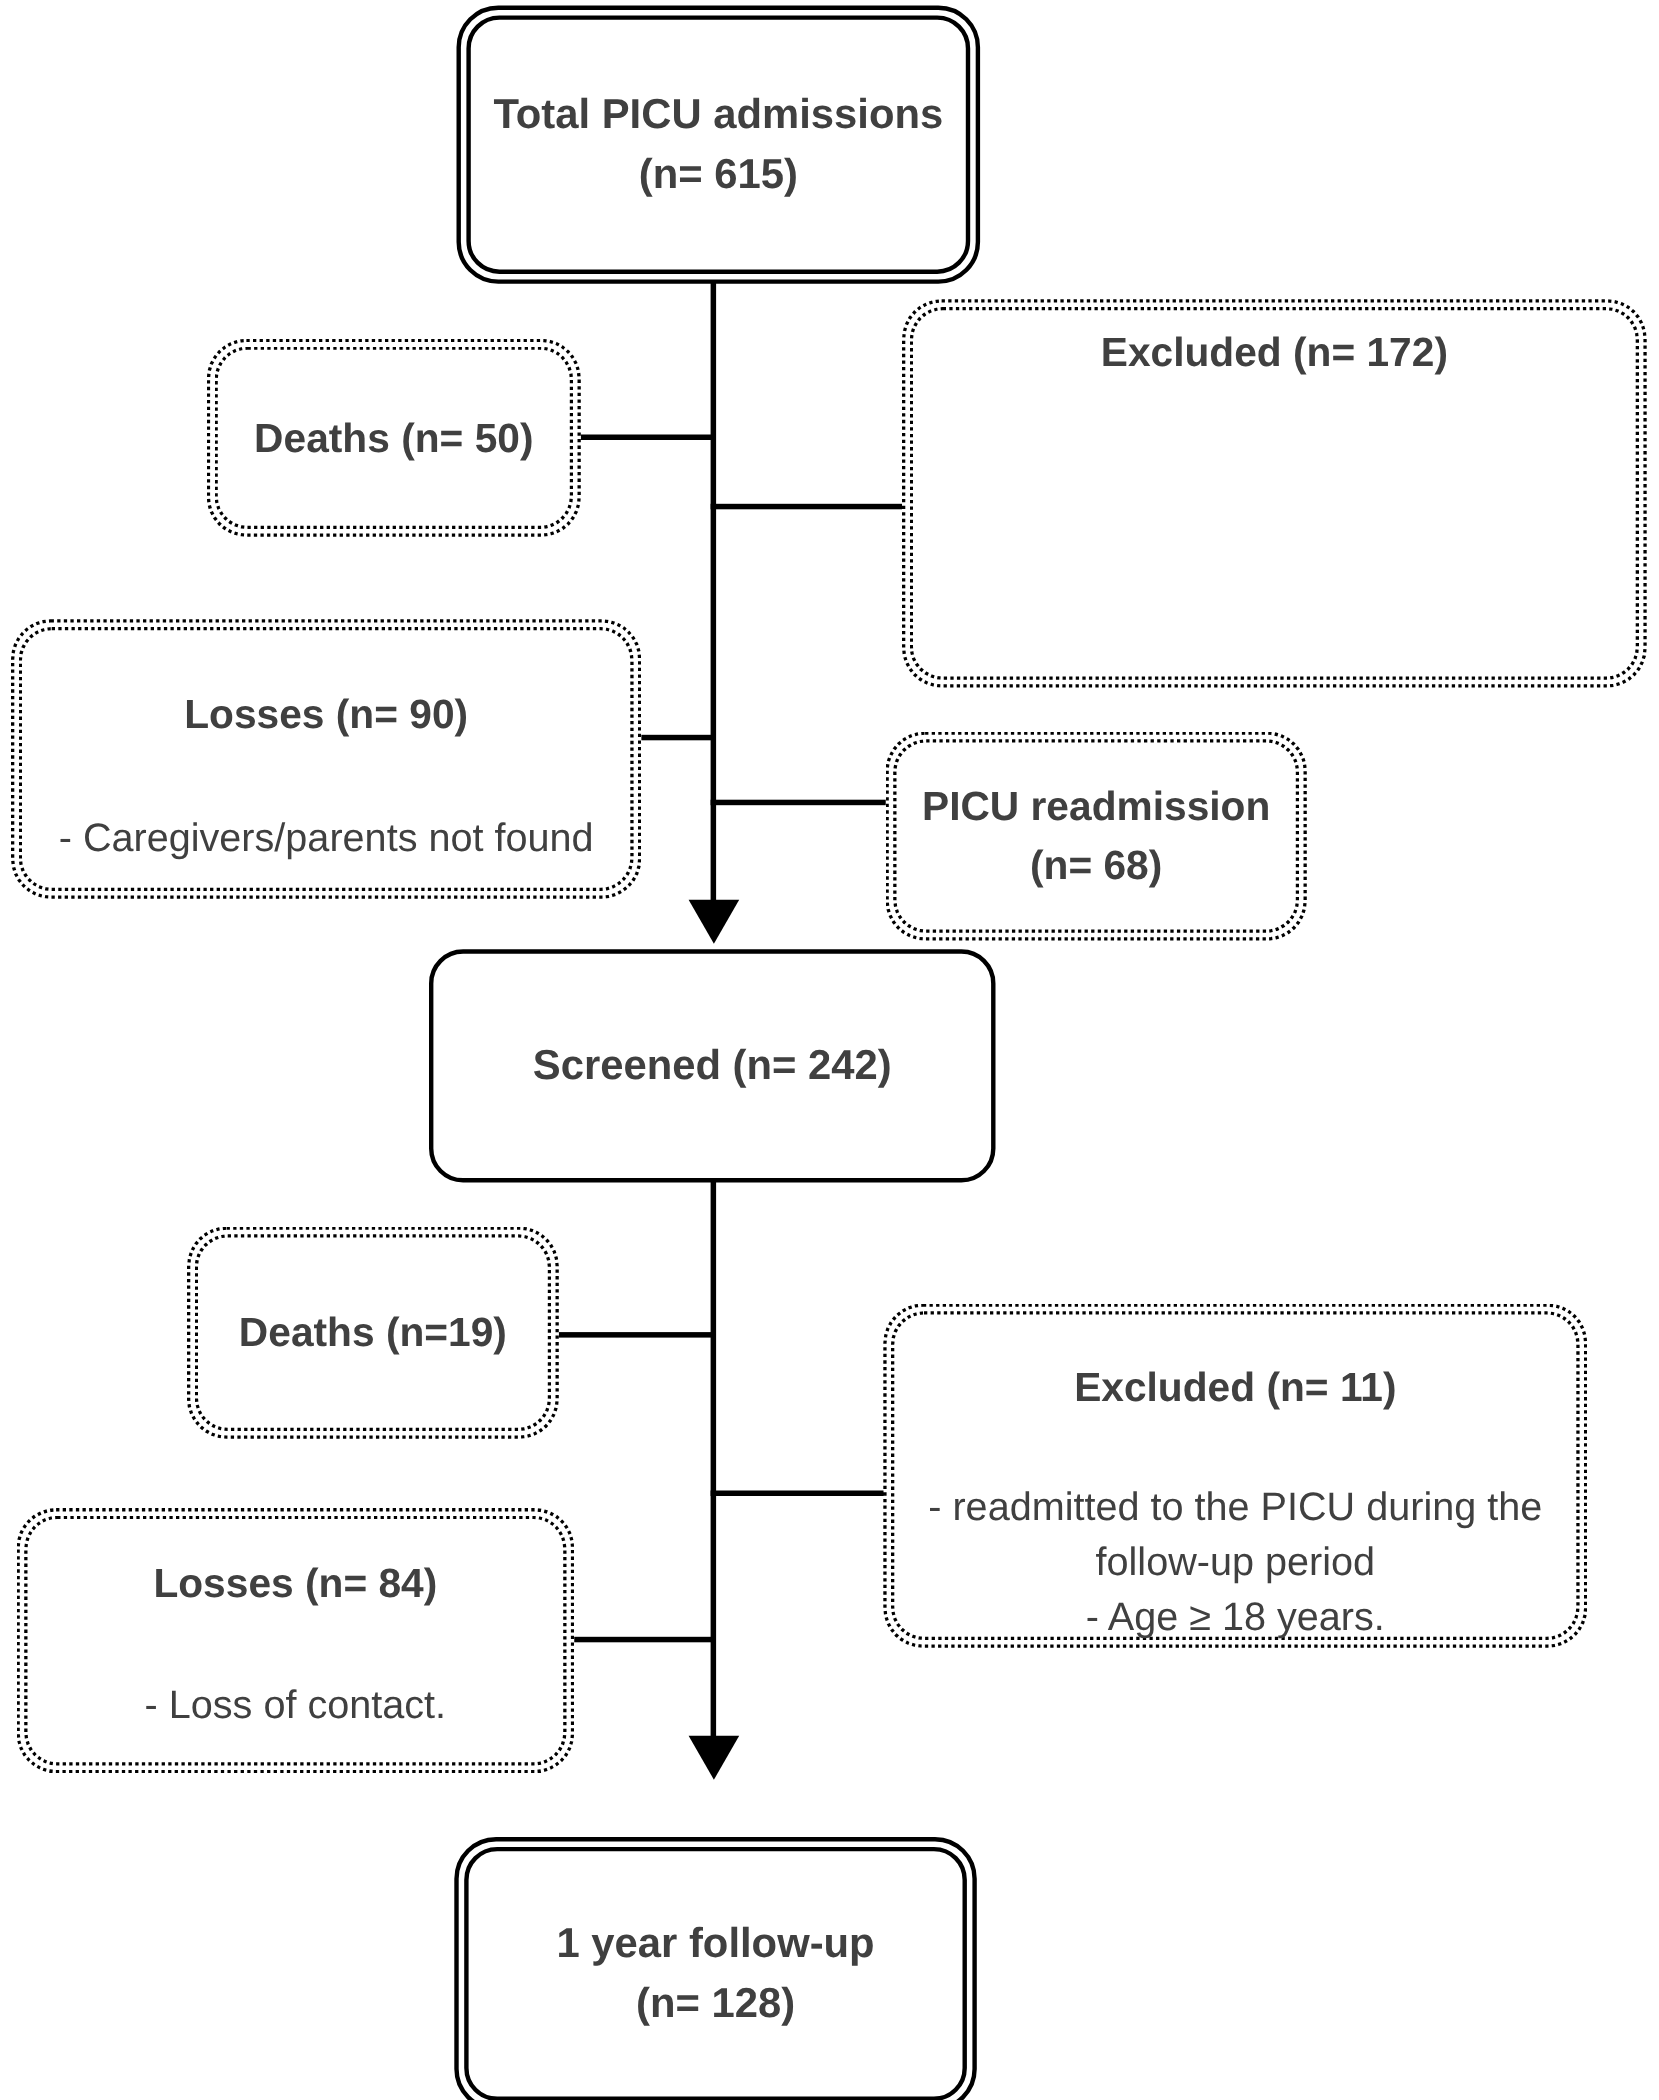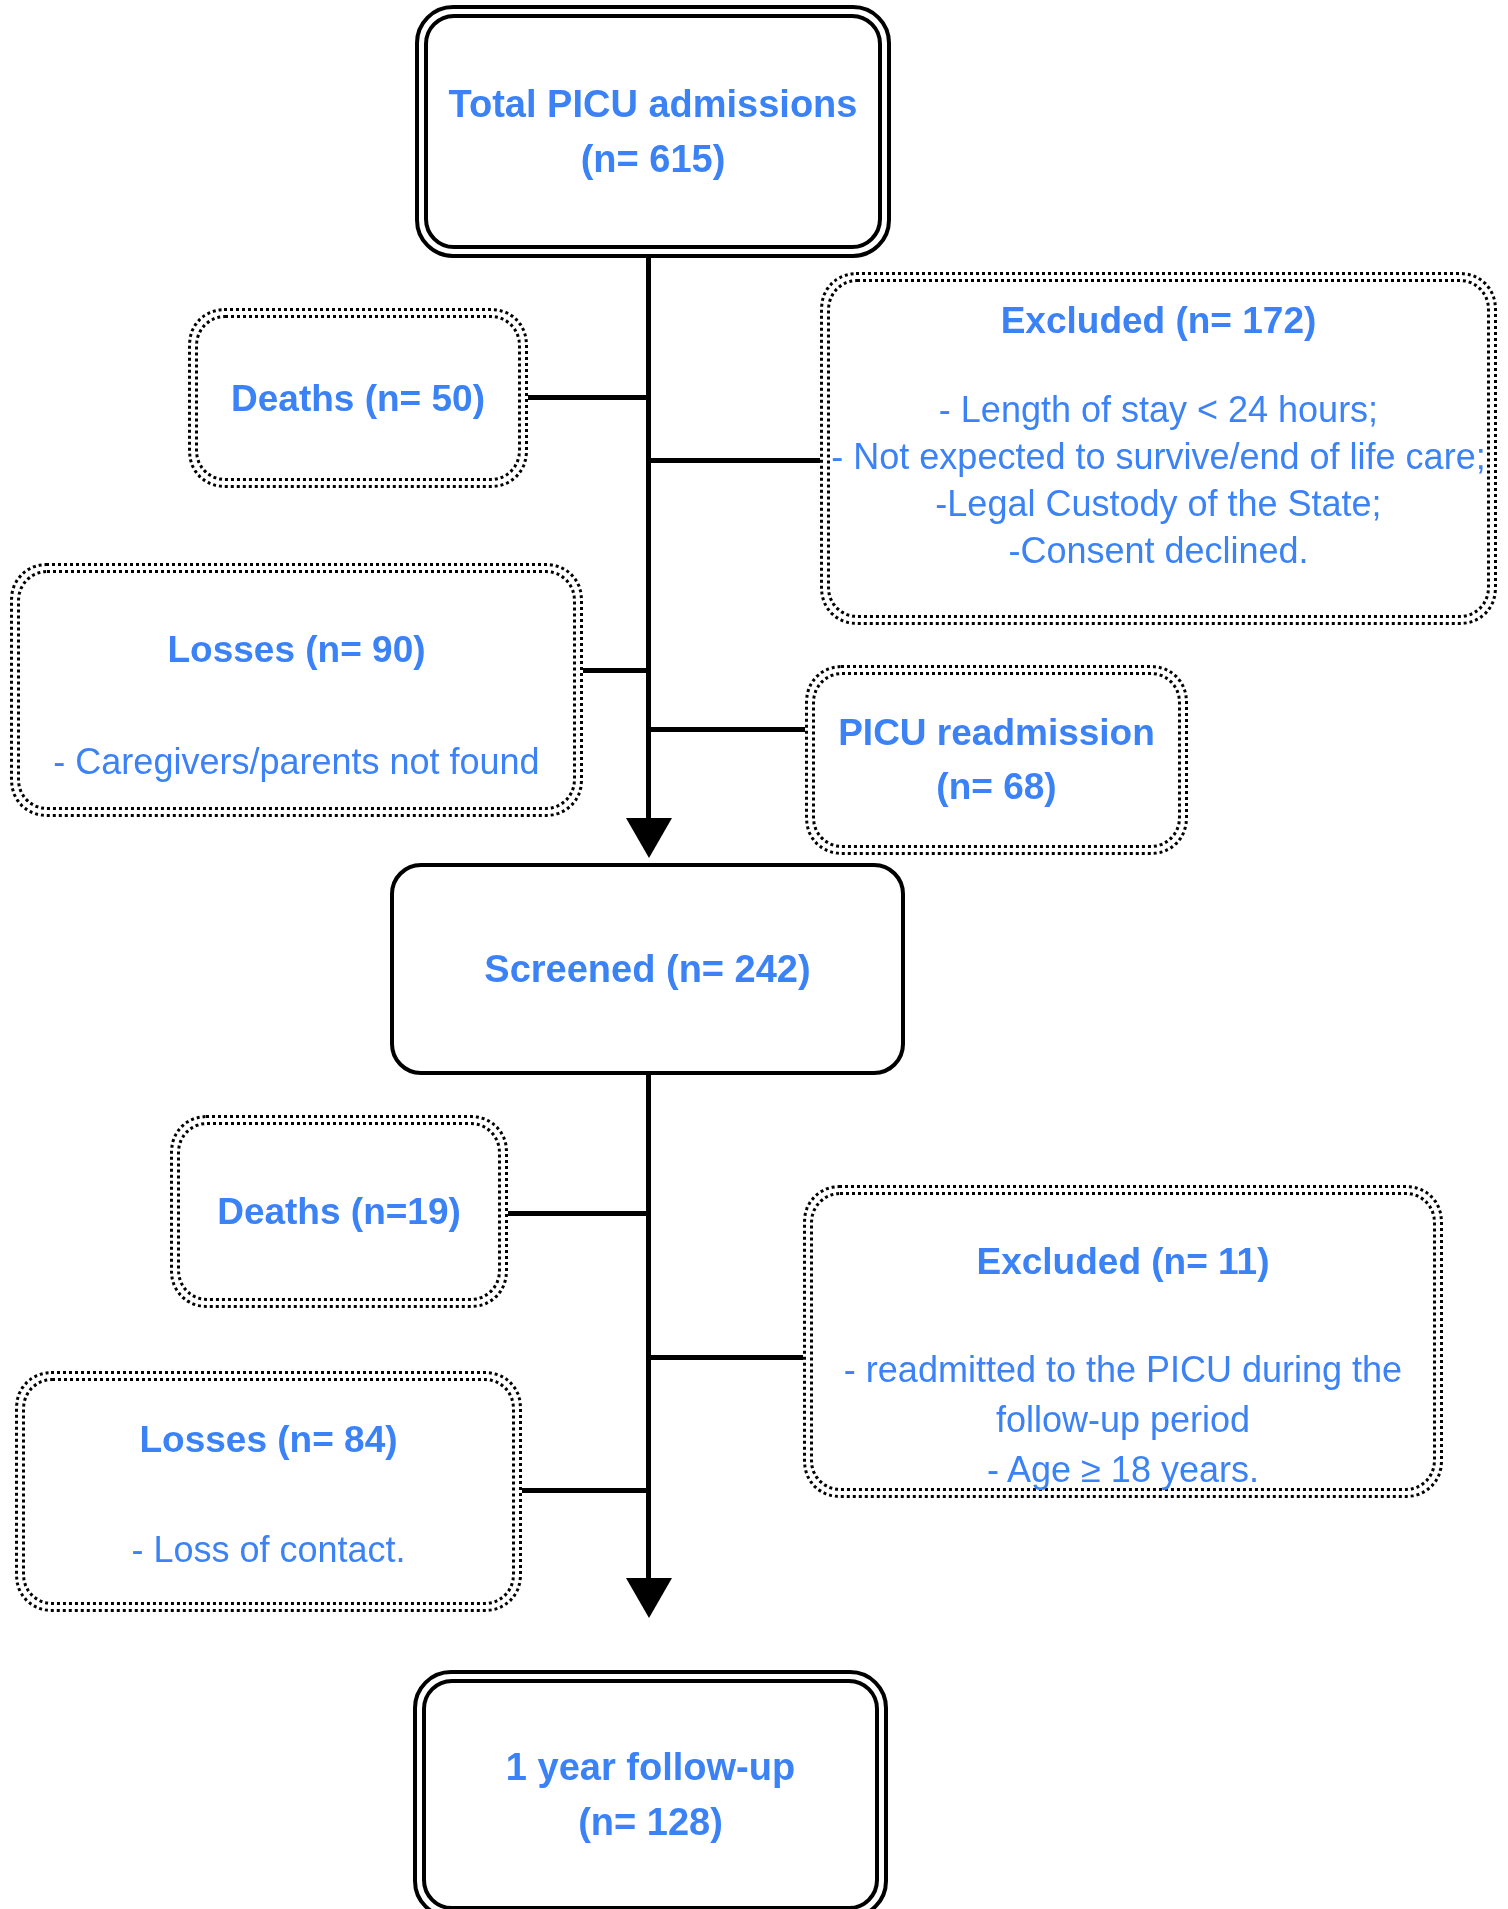--- a/index.html
+++ b/index.html
@@ -1,21 +1,21 @@
 <!DOCTYPE html>
 <html><head>
 <meta charset="utf-8">
 <style>
   html, body { margin: 0; padding: 0; background: #ffffff; }
   .canvas {
     position: relative;
     width: 1508px;
     height: 1909px;
     background: #ffffff;
-    color: #3b82f6;
+    color: #404040;
     font-family: "Liberation Sans", sans-serif;
     overflow: hidden;
   }
   .abs { position: absolute; box-sizing: border-box; }
 
   
   .box-double {
     border: 4px solid #000;
     border-radius: 38px;
     padding: 5px;
@@ -102,26 +102,20 @@
 
   <div class="abs box-dotted" style="left:188px; top:308px; width:340px; height:180px;">
     <div class="inner">
       <div class="t-head">Deaths (n= 50)</div>
     </div>
   </div>
 
   <div class="abs box-dotted" style="left:820px; top:272px; width:677px; height:353px;">
     <div class="inner top-align" style="padding-top:15px;">
       <div class="t-head">Excluded (n= 172)</div>
-      <div class="t-body" style="margin-top:42px;">
-        <div>- Length of stay &lt; 24 hours;</div>
-        <div>- Not expected to survive/end of life care;</div>
-        <div>-Legal Custody of the State;</div>
-        <div>-Consent declined.</div>
-      </div>
     </div>
   </div>
 
   <div class="abs box-dotted" style="left:10px; top:563px; width:573px; height:254px;">
     <div class="inner top-align" style="padding-top:53px;">
       <div class="t-head">Losses (n= 90)</div>
       <div class="t-body" style="margin-top:65px;">- Caregivers/parents not found</div>
     </div>
   </div>
 

